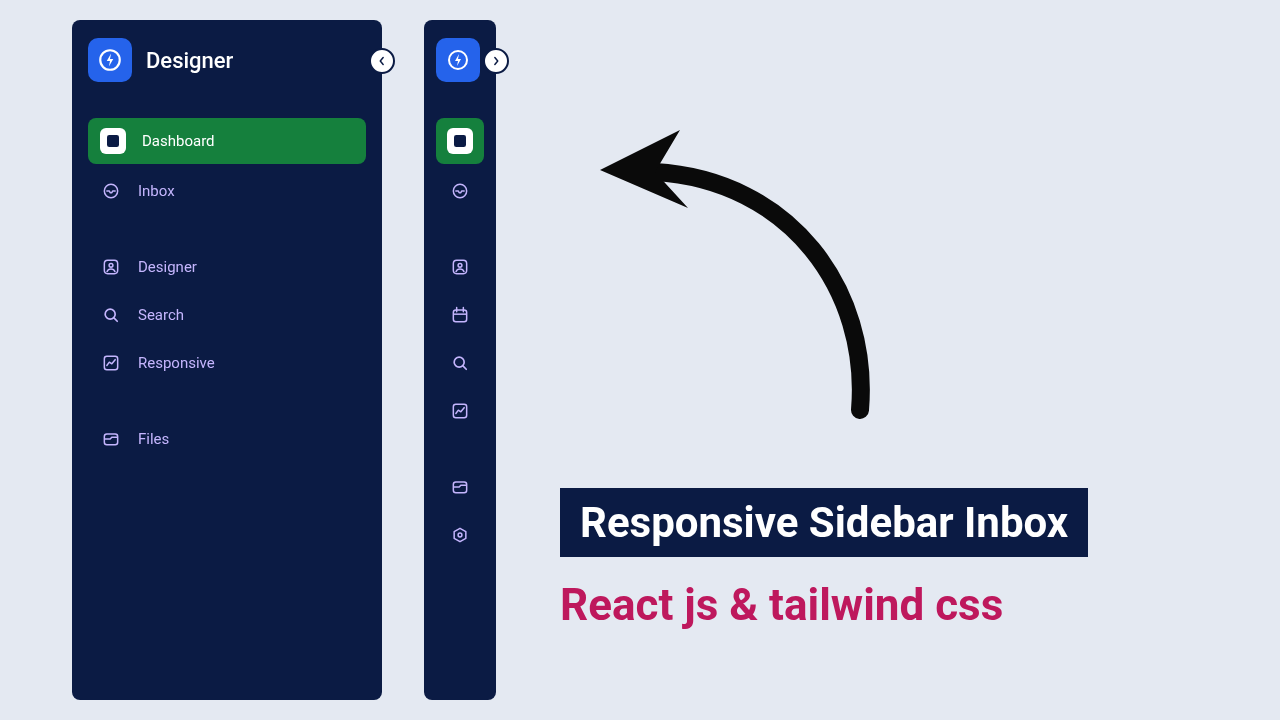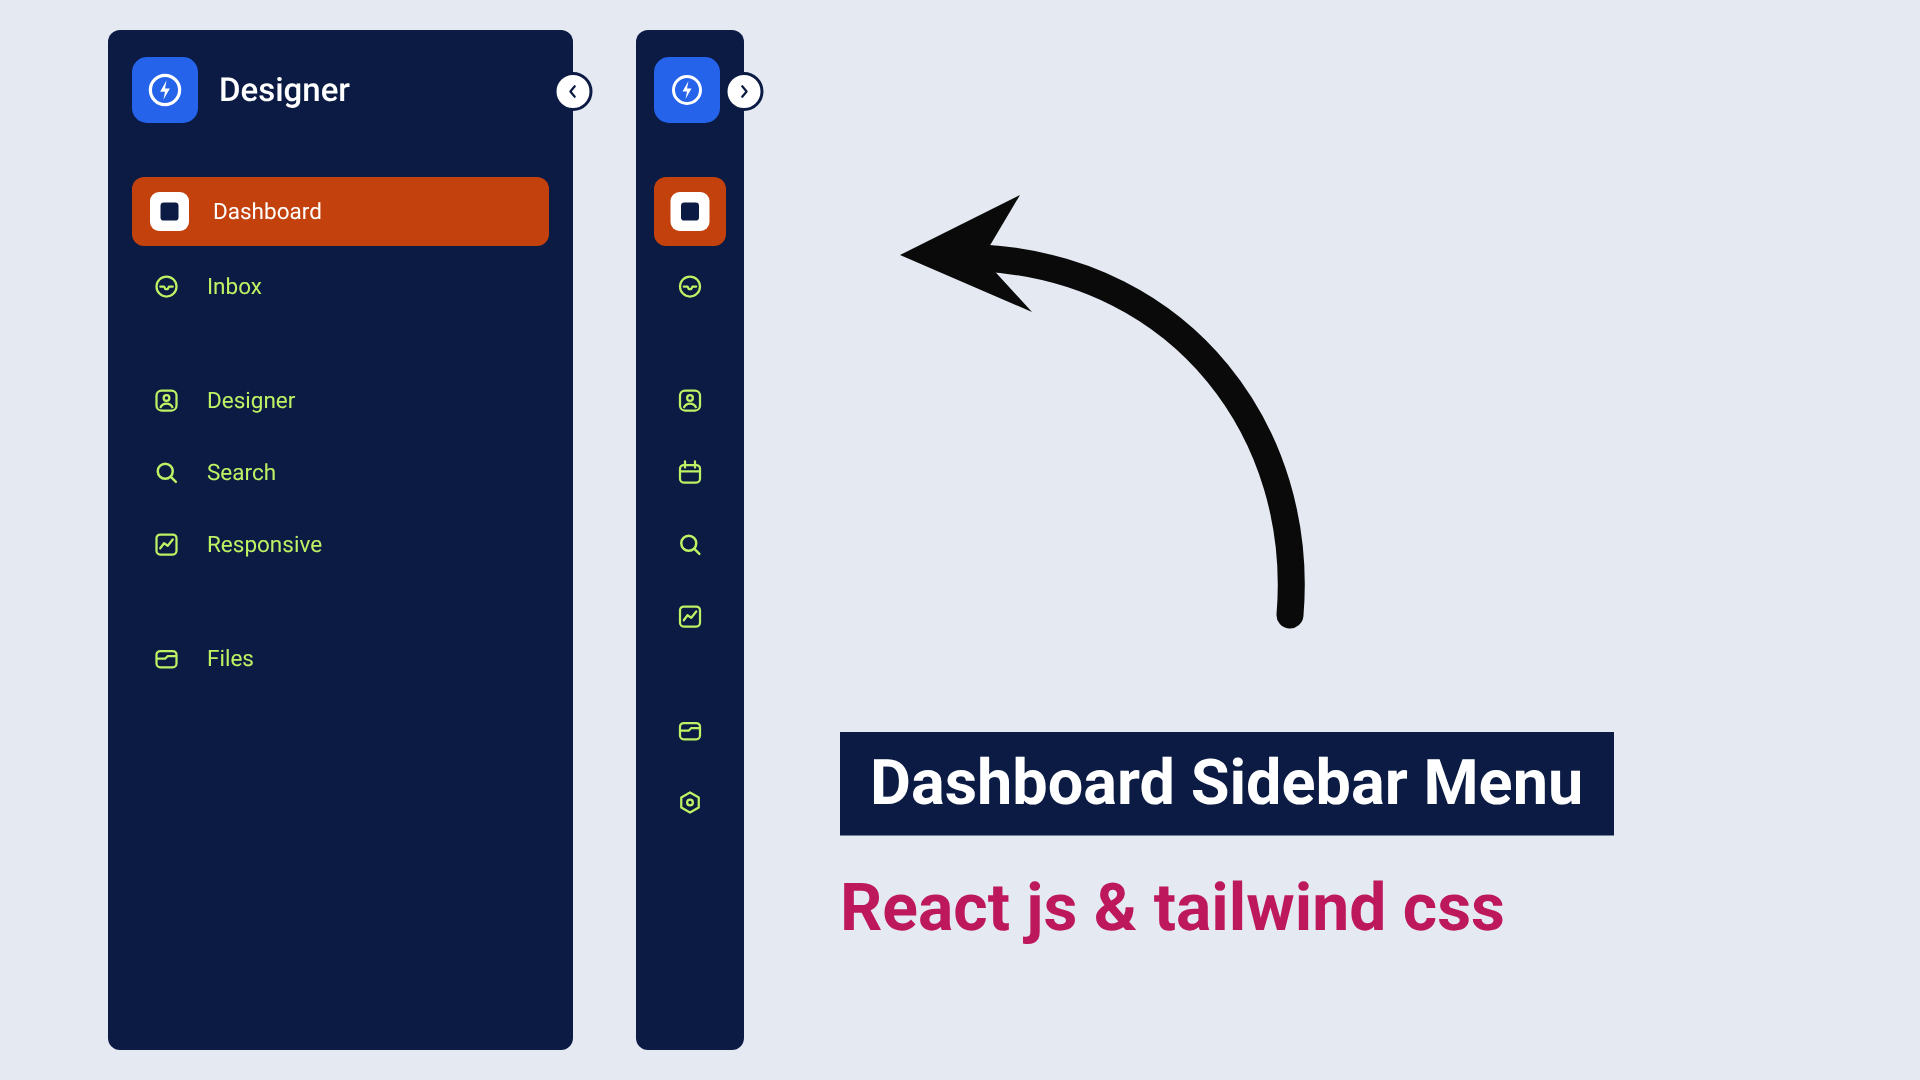--- a/index.html
+++ b/index.html
@@ -59,25 +59,25 @@
   .collapsed .toggle { right: -25px; top: 10px; }
 
   .menu-list { list-style: none; display: flex; flex-direction: column; }
   .menu-item {
     display: flex;
     align-items: center;
     gap: 16px;
     padding: 10px 12px;
     border-radius: 8px;
     cursor: pointer;
-    color: #bef264;
+    color: #c4b5fd;
     font-size: 15px;
     margin-bottom: 6px;
   }
-  .menu-item.active { background: #c2410c; color: #ffffff; }
+  .menu-item.active { background: #15803d; color: #ffffff; }
   .menu-item .icon { width: 22px; height: 22px; display:flex; align-items:center; justify-content:center; flex-shrink:0; }
   .menu-item .icon.boxed {
     width: 26px; height: 26px;
     background: #ffffff;
     color: #0b1b44;
     border-radius: 6px;
   }
   .menu-label { white-space: nowrap; }
   .collapsed .menu-item { justify-content: center; padding: 10px 0; }
 
@@ -325,15 +325,15 @@
       </li>
   </ul>
 </div>
 
 <svg class="arrow-svg" viewBox="0 0 340 340">
   <path d="M300 320 C 310 200, 230 90, 95 82" fill="none" stroke="#0a0a0a" stroke-width="18" stroke-linecap="round"></path>
   <path d="M40 80 L120 40 L95 82 L128 118 Z" fill="#0a0a0a"></path>
 </svg>
 
 <div class="title-block">
-  <div class="title-badge">Dashboard Sidebar Menu</div>
+  <div class="title-badge">Responsive Sidebar Inbox</div>
   <div class="subtitle">React js &amp; tailwind css</div>
 </div>
 
 </body></html>

